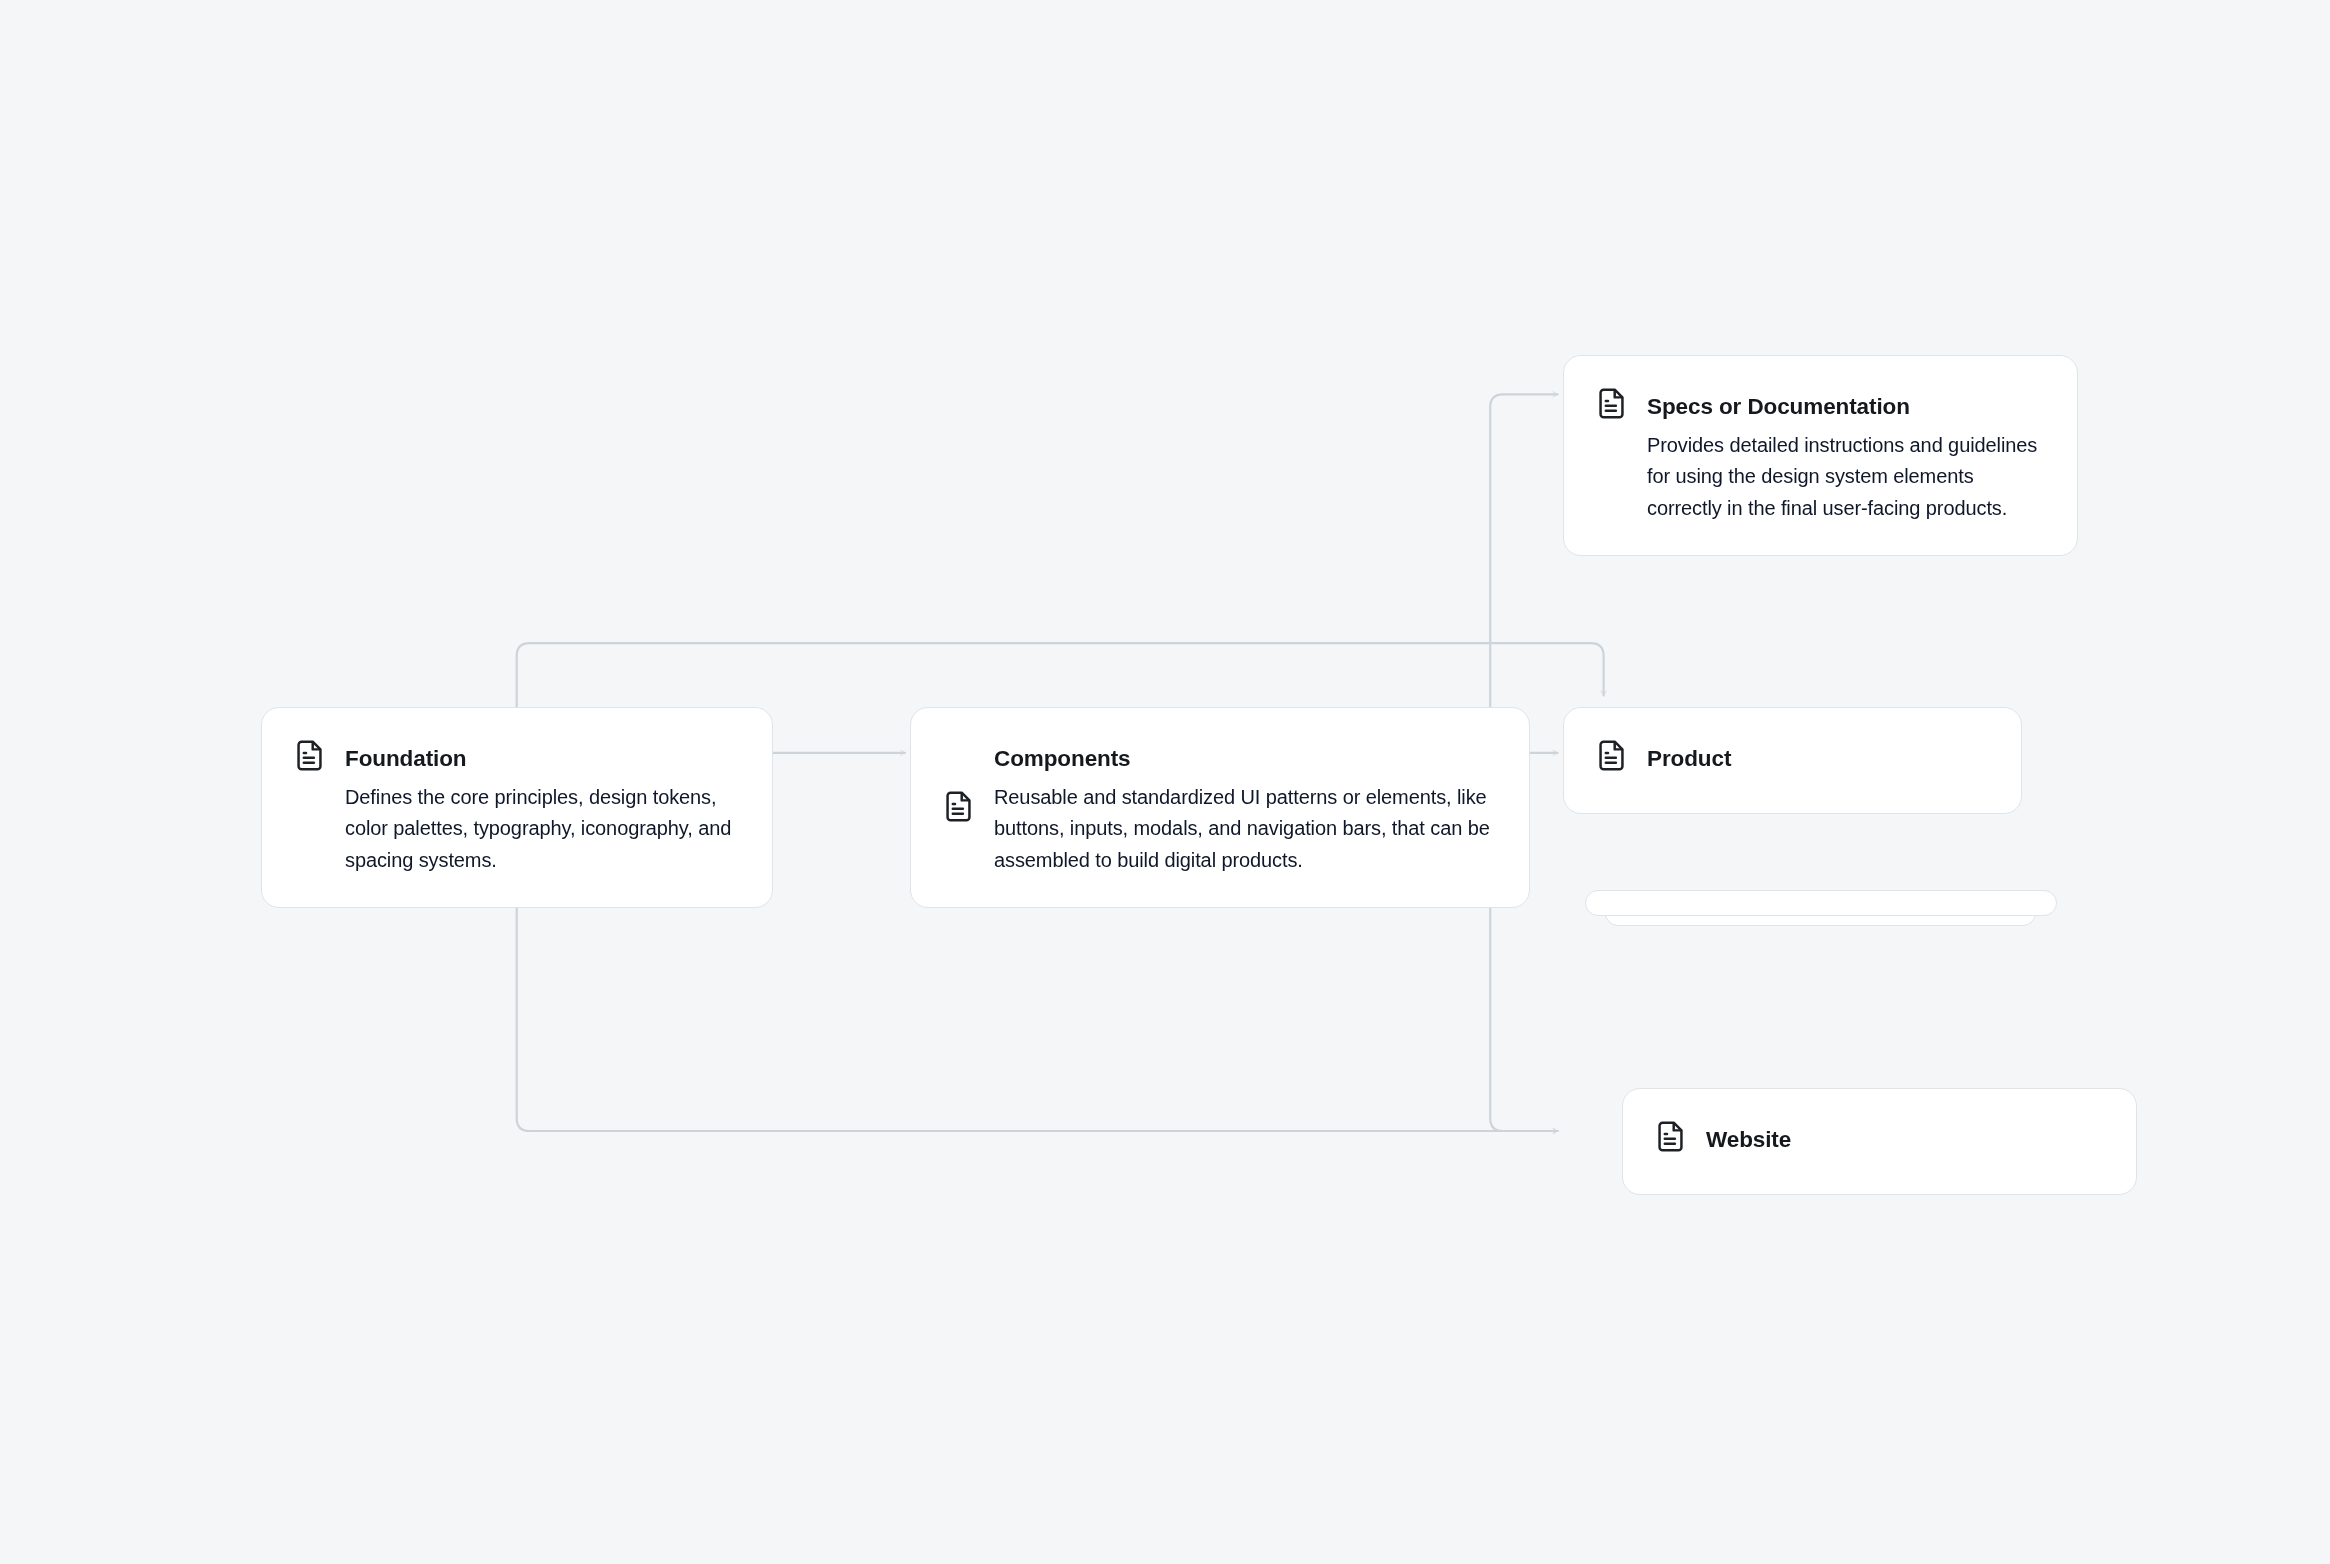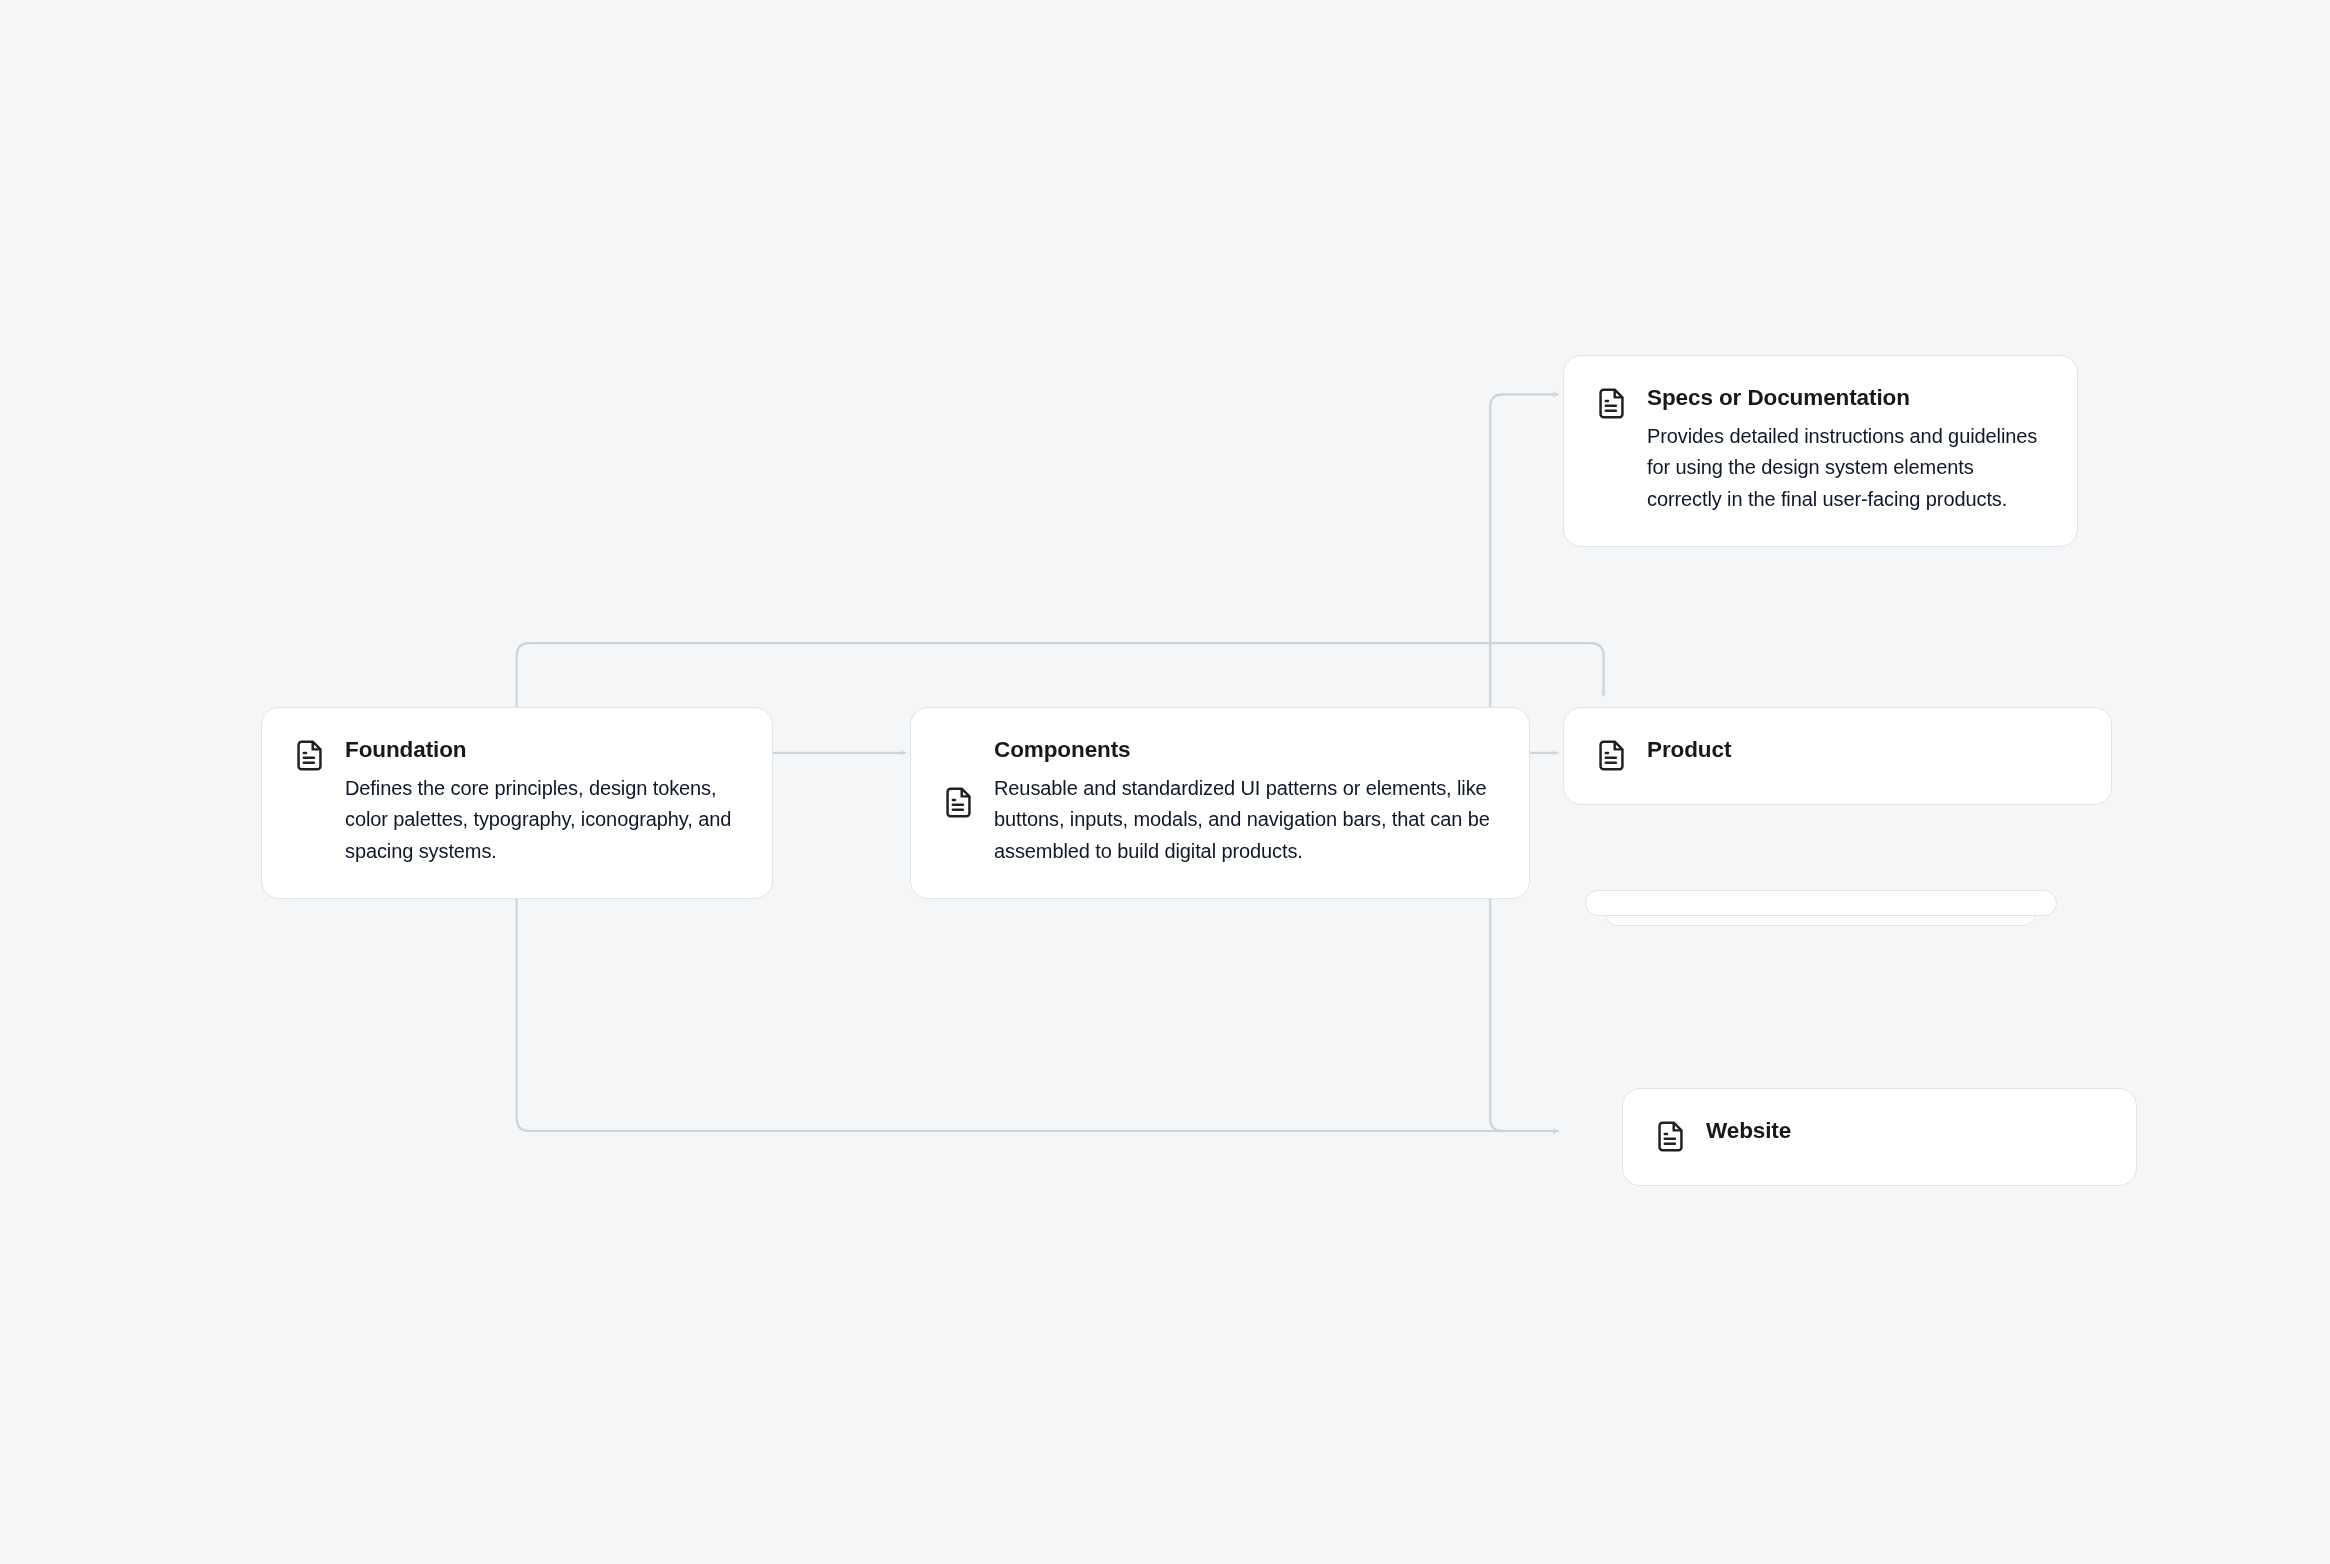--- a/index.html
+++ b/index.html
@@ -44,20 +44,21 @@
     flex: 0 0 auto;
     width: 35px;
     height: 35px;
     margin-top: 1.1px;
     margin-right: 18px;
   }
   .node-icon svg { display: block; width: 35px; height: 35px; }
   .node-body {
     flex: 1 1 auto;
     min-width: 0;
+    margin-top: 9px;
   }
   .node-title {
     font-size: 22.5px;
     font-weight: 700;
     line-height: 1.18;
     color: #15181c;
     letter-spacing: -0.1px;
     margin-bottom: 9.6px;
   }
   .node-desc {
@@ -76,21 +77,21 @@
     border-radius: 18px;
     z-index: 3;
   }
   .stack-layer.l1 { z-index: 4; }
   .stack-layer.l2 { z-index: 3; }
 
   
   #node-foundation { left: 261px;  top: 707px; width: 512px;  }
   #node-components { left: 910px; top: 707px; width: 620px; align-items: center;  }
   #node-specs      { left: 1563px; top: 355px;  width: 515px;  }
-  #node-product    { left: 1563px; top: 707px; width: 549px;  }
+  #node-product    { left: 1563px; top: 707px; width: 459px;  }
   #node-website    { left: 1622px; top: 1088px; width: 515px;  }
 
   #stack-1 { left: 1585px; top: 890px; width: 472px; height: 26px; }
   #stack-2 { left: 1605px; top: 900px; width: 431px; height: 26px; }
 </style>
 </head>
 <body>
 
 <div id="canvas">
 

